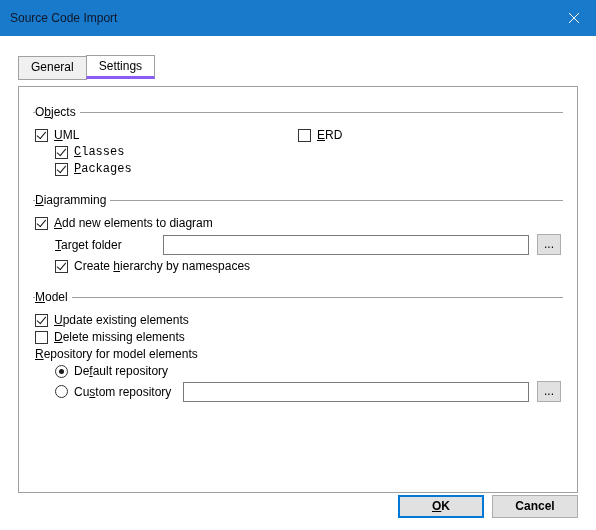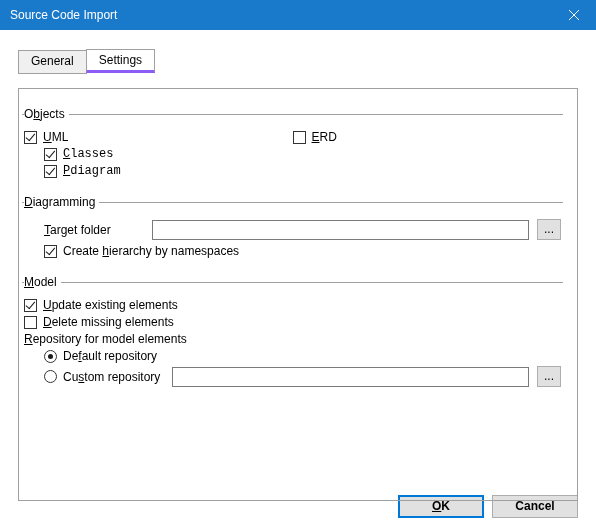--- a/index.html
+++ b/index.html
@@ -13,23 +13,23 @@
   }
   .window {
     width: 596px;
     height: 530px;
     background: #fff;
     position: relative;
     display: flex;
     flex-direction: column;
   }
   .titlebar {
-    height: 30px;
+    height: 36px;
     background: #1979ca;
-    color: #ffffff;
+    color: #0f172a;
     display: flex;
     align-items: center;
     padding: 0 0 0 10px;
   }
   .titlebar-title {
     flex: 1;
     font-size: 12px;
   }
   .titlebar-close {
     width: 45px;
@@ -68,23 +68,23 @@
   .tab.active {
     border-bottom: 3px solid #8b5cf6;
     top: 1px;
     z-index: 3;
     text-align: right;
   }
   .tab-panel {
     border: 1px solid #a0a0a0;
     flex: 1;
     margin-top: 0;
-    padding: 10px 14px 14px 3px;
-    position: relative;
-    top: 16px;
+    padding: 10px 14px 14px 14px;
+    position: relative;
+    top: 8px;
   }
   fieldset {
     border: none;
     border-top: 1px solid #a0a0a0;
     margin: 8px 0 10px 0;
     padding: 6px 2px 4px 2px;
   }
   legend {
     padding: 0 4px 0 0;
     font-size: 12px;
@@ -222,34 +222,38 @@
             <div class="row">
               <span class="chk checked"></span>
               <span><span class="u">U</span><span>ML</span></span>
             </div>
             <div class="row indent1">
               <span class="chk checked"></span>
               <span><span class="u">C</span><span>lasses</span></span>
             </div>
             <div class="row indent1">
               <span class="chk checked"></span>
-              <span><span class="u">P</span><span>diagram</span></span>
+              <span><span class="u">P</span><span>ackages</span></span>
             </div>
           </div>
           <div>
             <div class="row">
               <span class="chk"></span>
               <span><span class="u">E</span><span>RD</span></span>
             </div>
           </div>
         </div>
       </fieldset>
 
       <fieldset>
         <legend><span class="u">D</span><span>iagramming</span></legend>
+        <div class="row">
+          <span class="chk checked"></span>
+          <span><span class="u">A</span><span>dd new elements to diagram</span></span>
+        </div>
         <div class="field-row">
           <span class="field-label"><span class="u">T</span><span>arget folder</span></span>
           <input class="text-input" value="" style="">
           <div class="browse-btn">...</div>
         </div>
         <div class="row indent2">
           <span class="chk checked"></span>
           <span><span>Create </span><span class="u">h</span><span>ierarchy by namespaces</span></span>
         </div>
       </fieldset>

